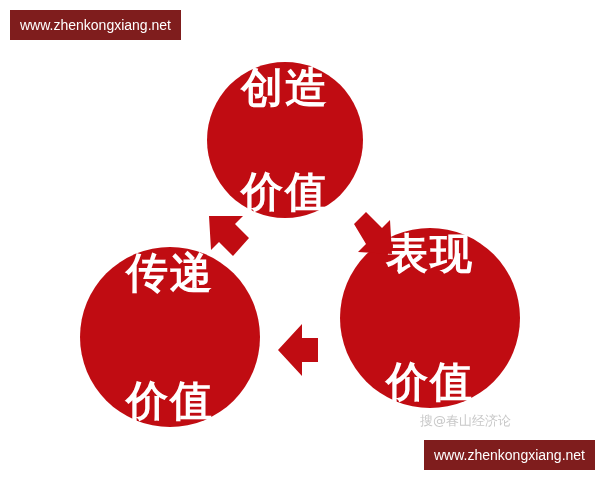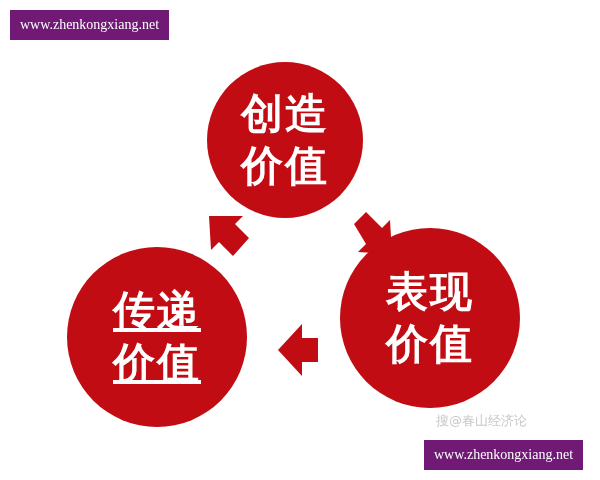--- a/index.html
+++ b/index.html
@@ -1,49 +1,49 @@
 <!DOCTYPE html>
 <html><head>
 <meta charset="utf-8">
 <style>
   html,body{margin:0;padding:0;}
   body{width:600px;height:480px;background:#ffffff;position:relative;overflow:hidden;font-family:"DejaVu Sans",sans-serif;}
-  .wm{position:absolute;background:#701a75;color:#ffffff;font-family:Liberation Serif, serif;font-size:14px;line-height:30px;padding:0 10px;height:30px;}
-  .circle{position:absolute;border-radius:50%;background:#c00c12;color:#ffffff;display:flex;flex-direction:column;align-items:center;justify-content:center;font-weight:bold;font-family:"DejaVu Sans",sans-serif;}
+  .wm{position:absolute;background:#7f1d1d;color:#ffffff;font-family:Liberation Sans, sans-serif;font-size:14px;line-height:30px;padding:0 10px;height:30px;}
+  .circle{position:absolute;border-radius:50%;background:#c00c12;color:#ffffff;display:flex;flex-direction:column;align-items:center;justify-content:space-between;font-weight:bold;font-family:"DejaVu Sans",sans-serif;}
   .circle span{display:block;font-size:42px;line-height:52px;letter-spacing:2px;}
   .arrow{position:absolute;}
   .credit{position:absolute;color:#c8c8c8;font-size:13px;font-family:"DejaVu Sans",sans-serif;}
 </style>
 </head>
 <body>
 
 <div class="wm" style="left:10px;top:10px;">www.zhenkongxiang.net</div>
 
 <div class="circle" style="left:207px;top:62px;width:156px;height:156px;">
   <span>创造</span>
   <span>价值</span>
 </div>
 
 <div class="circle" style="left:340px;top:228px;width:180px;height:180px;">
   <span>表现</span>
   <span>价值</span>
 </div>
 
-<div class="circle" style="left:67px;top:247px;width:180px;height:180px;text-decoration:underline;">
+<div class="circle" style="left:80px;top:247px;width:180px;height:180px;">
   <span>传递</span>
   <span>价值</span>
 </div>
 
 <svg class="arrow" style="left:350px;top:210px;" width="50" height="50" viewBox="0 0 50 50">
   <polygon points="4,14 16,2 32,18 40,10 42,44 8,42 16,34" fill="#c00c12"></polygon>
 </svg>
 
 <svg class="arrow" style="left:276px;top:320px;" width="46" height="60" viewBox="0 0 46 60">
   <polygon points="2,30 26,4 26,18 42,18 42,42 26,42 26,56" fill="#c00c12"></polygon>
 </svg>
 
 <svg class="arrow" style="left:205px;top:212px;" width="50" height="50" viewBox="0 0 50 50">
   <polygon points="4,4 38,4 30,12 44,26 28,44 14,30 6,38" fill="#c00c12"></polygon>
 </svg>
 
-<div class="credit" style="left:436px;top:412px;">搜@春山经济论</div>
+<div class="credit" style="left:420px;top:412px;">搜@春山经济论</div>
 
 <div class="wm" style="left:424px;top:440px;">www.zhenkongxiang.net</div>
 
 </body></html>

